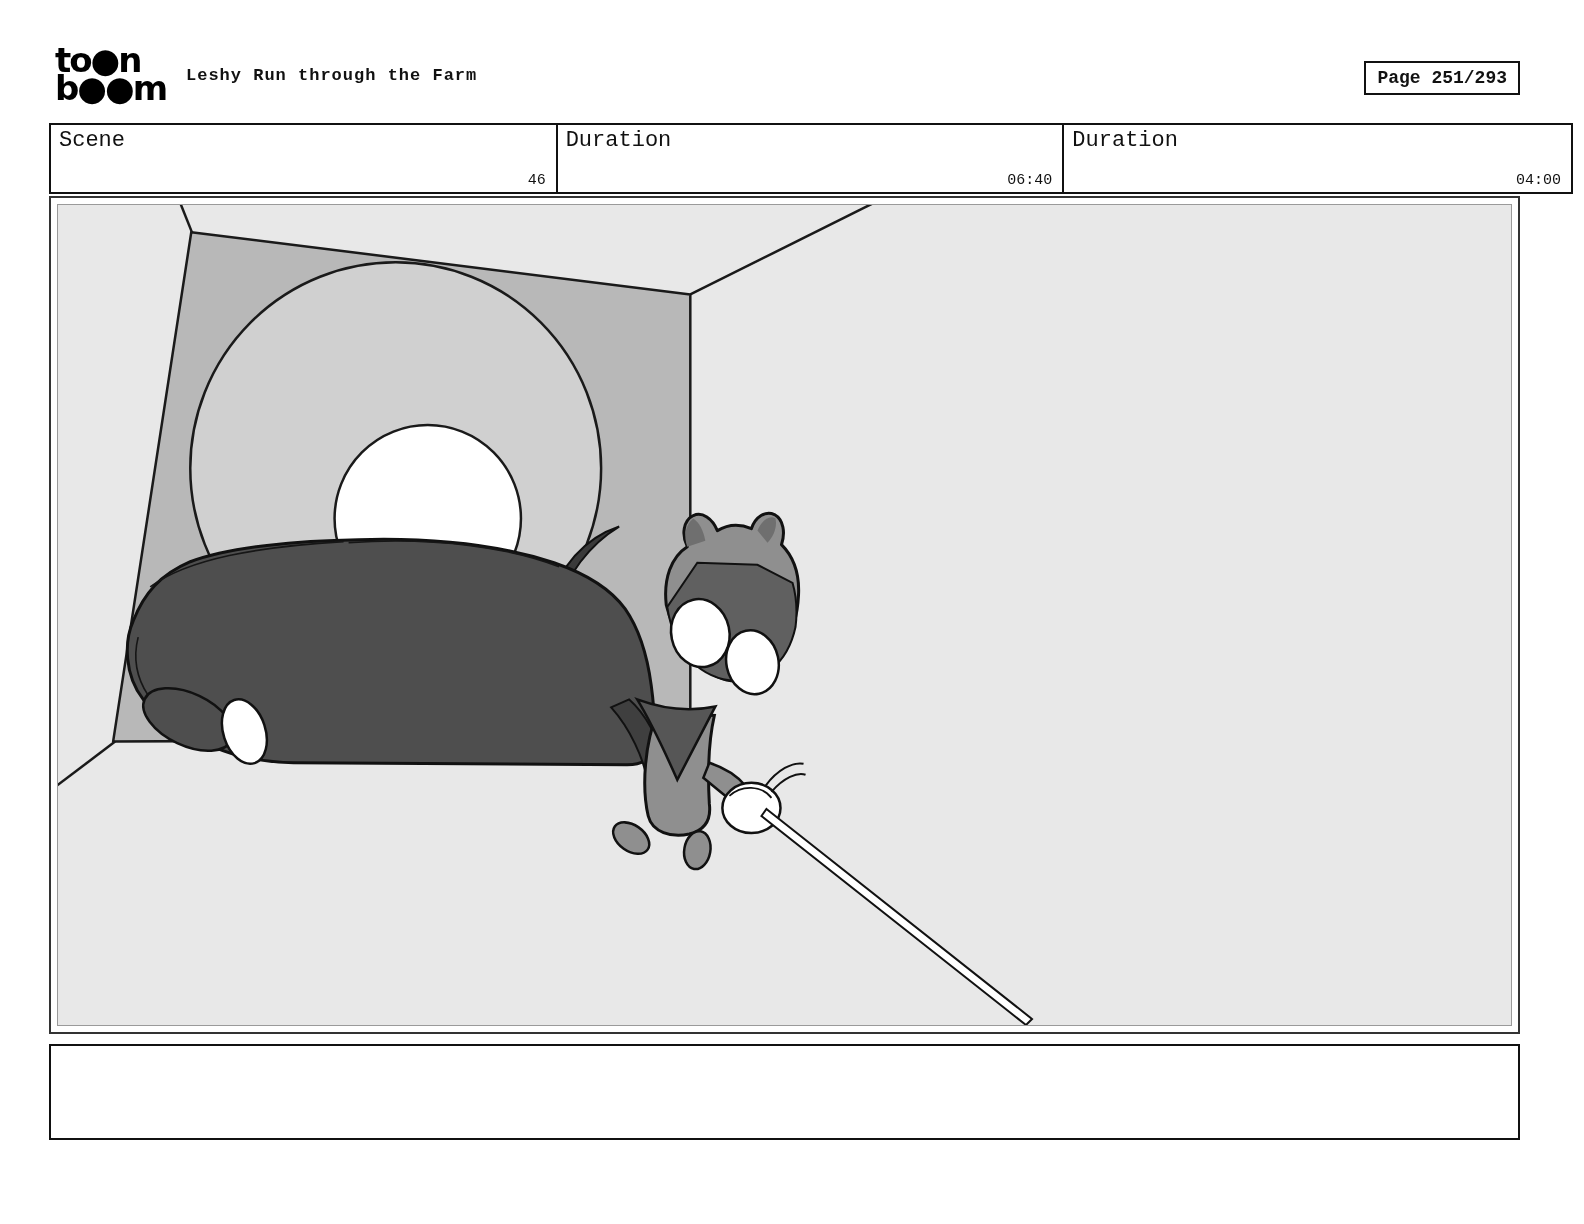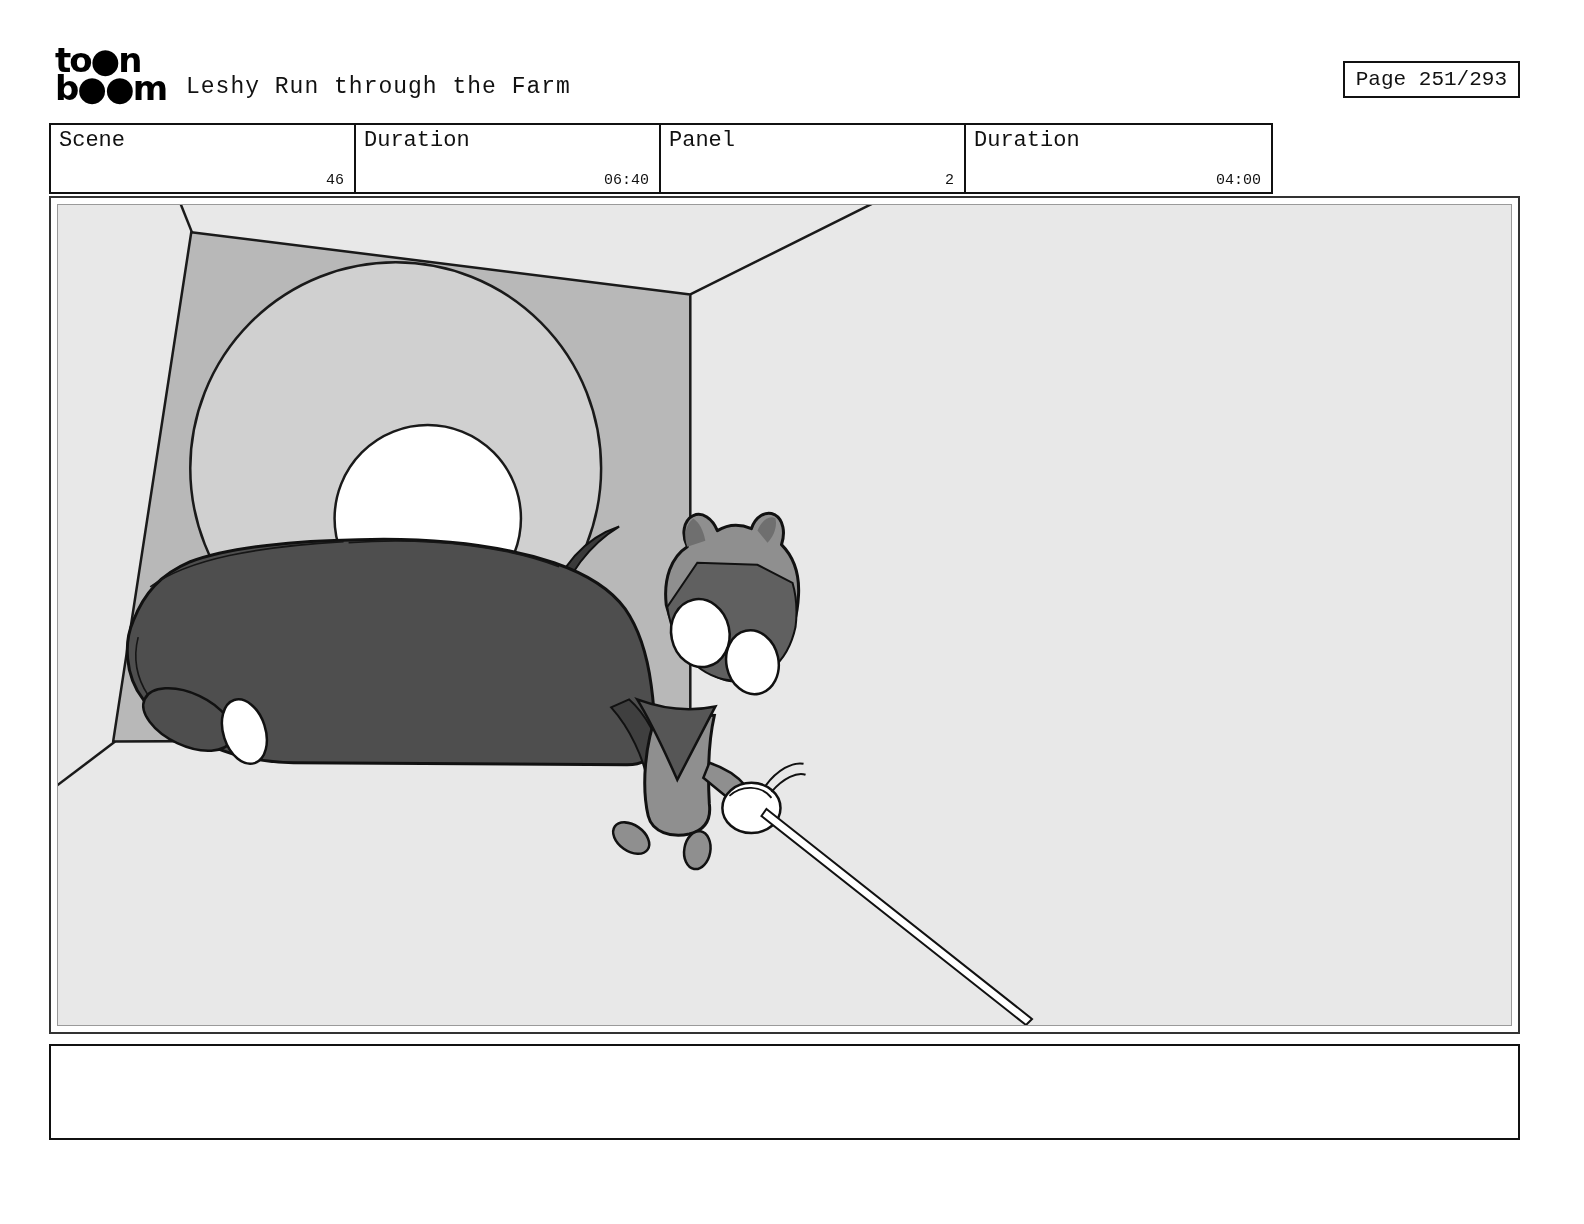--- a/index.html
+++ b/index.html
@@ -10,31 +10,31 @@
     color:#111;
   }
   
   .logo {
     position:absolute; left:55px; top:46px;
     font-family:"DejaVu Sans","Liberation Sans",sans-serif;
     font-weight:800; font-size:34px; line-height:28px;
     letter-spacing:-2px; color:#000; user-select:none;
   }
   .title {
-    position:absolute; left:186px; top:74px;
-    font-size:23px; font-weight:normal; letter-spacing:1px; white-space:nowrap;
+    position:absolute; left:186px; top:66px;
+    font-size:17px; font-weight:bold; letter-spacing:1px; white-space:nowrap;
   }
   .page-box {
     position:absolute; top:61px; right:64px;
     border:2px solid #111; padding:5px 11px;
-    font-size:21px; font-weight:normal; white-space:nowrap;
+    font-size:18px; font-weight:bold; white-space:nowrap;
   }
   
   .info-row {
-    position:absolute; left:49px; top:123px; width:1224px; height:71px;
+    position:absolute; left:49px; top:123px; width:1524px; height:71px;
     display:flex; border:2px solid #111; background:#fff;
   }
   .info-cell { flex:1 1 25%; position:relative; border-right:2px solid #111; }
   .info-cell:last-child { border-right:0; }
   .info-label { position:absolute; top:3px; left:8px; font-size:22px; }
   .info-value { position:absolute; bottom:3px; right:10px; font-size:15px; }
   
   .panel {
     position:absolute; left:49px; top:196px; width:1471px; height:838px;
     border:2px solid #333; background:#fff; padding:6px;
@@ -62,24 +62,20 @@
 <div class="page-box">Page 251/293</div>
 
 <div class="info-row">
   <div class="info-cell">
     <span class="info-label">Scene</span>
     <span class="info-value">46</span>
   </div>
   <div class="info-cell">
     <span class="info-label">Duration</span>
     <span class="info-value">06:40</span>
-  </div>
-  <div class="info-cell">
-    <span class="info-label">Panel</span>
-    <span class="info-value">2</span>
   </div>
   <div class="info-cell">
     <span class="info-label">Duration</span>
     <span class="info-value">04:00</span>
   </div>
 </div>
 
 <div class="panel">
   <div class="panel-inner">
     <svg viewBox="0 0 1450 816" preserveAspectRatio="none">

